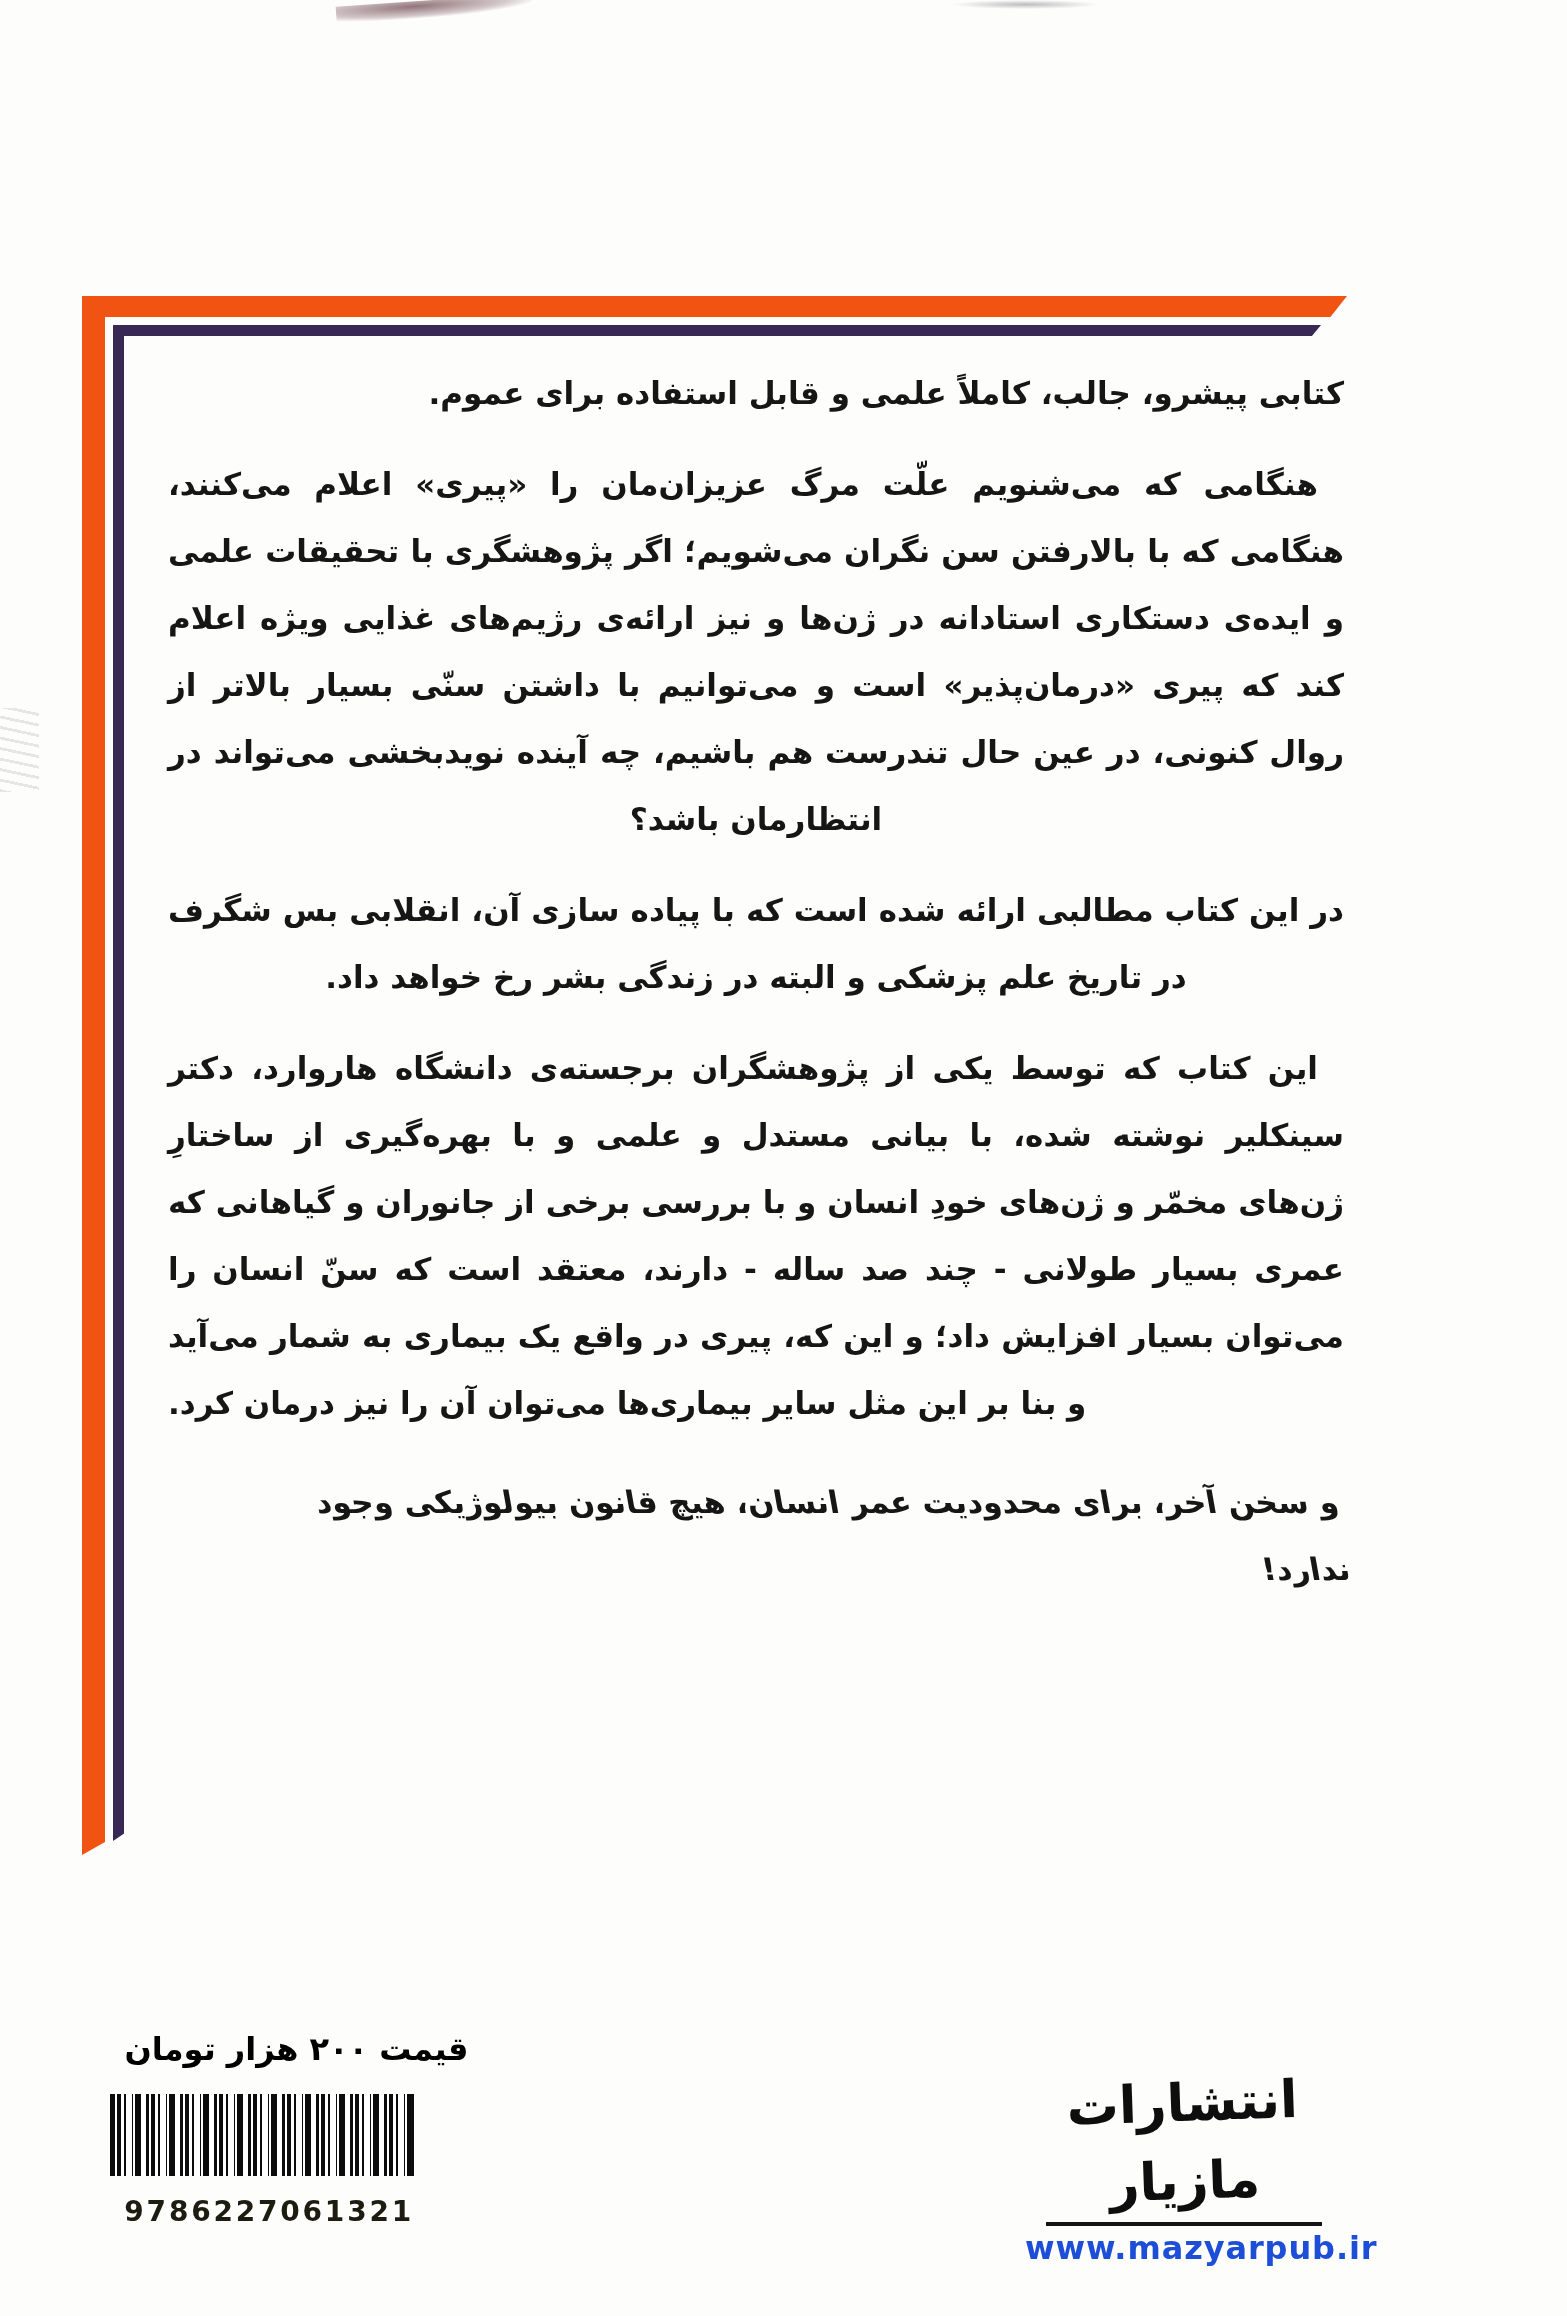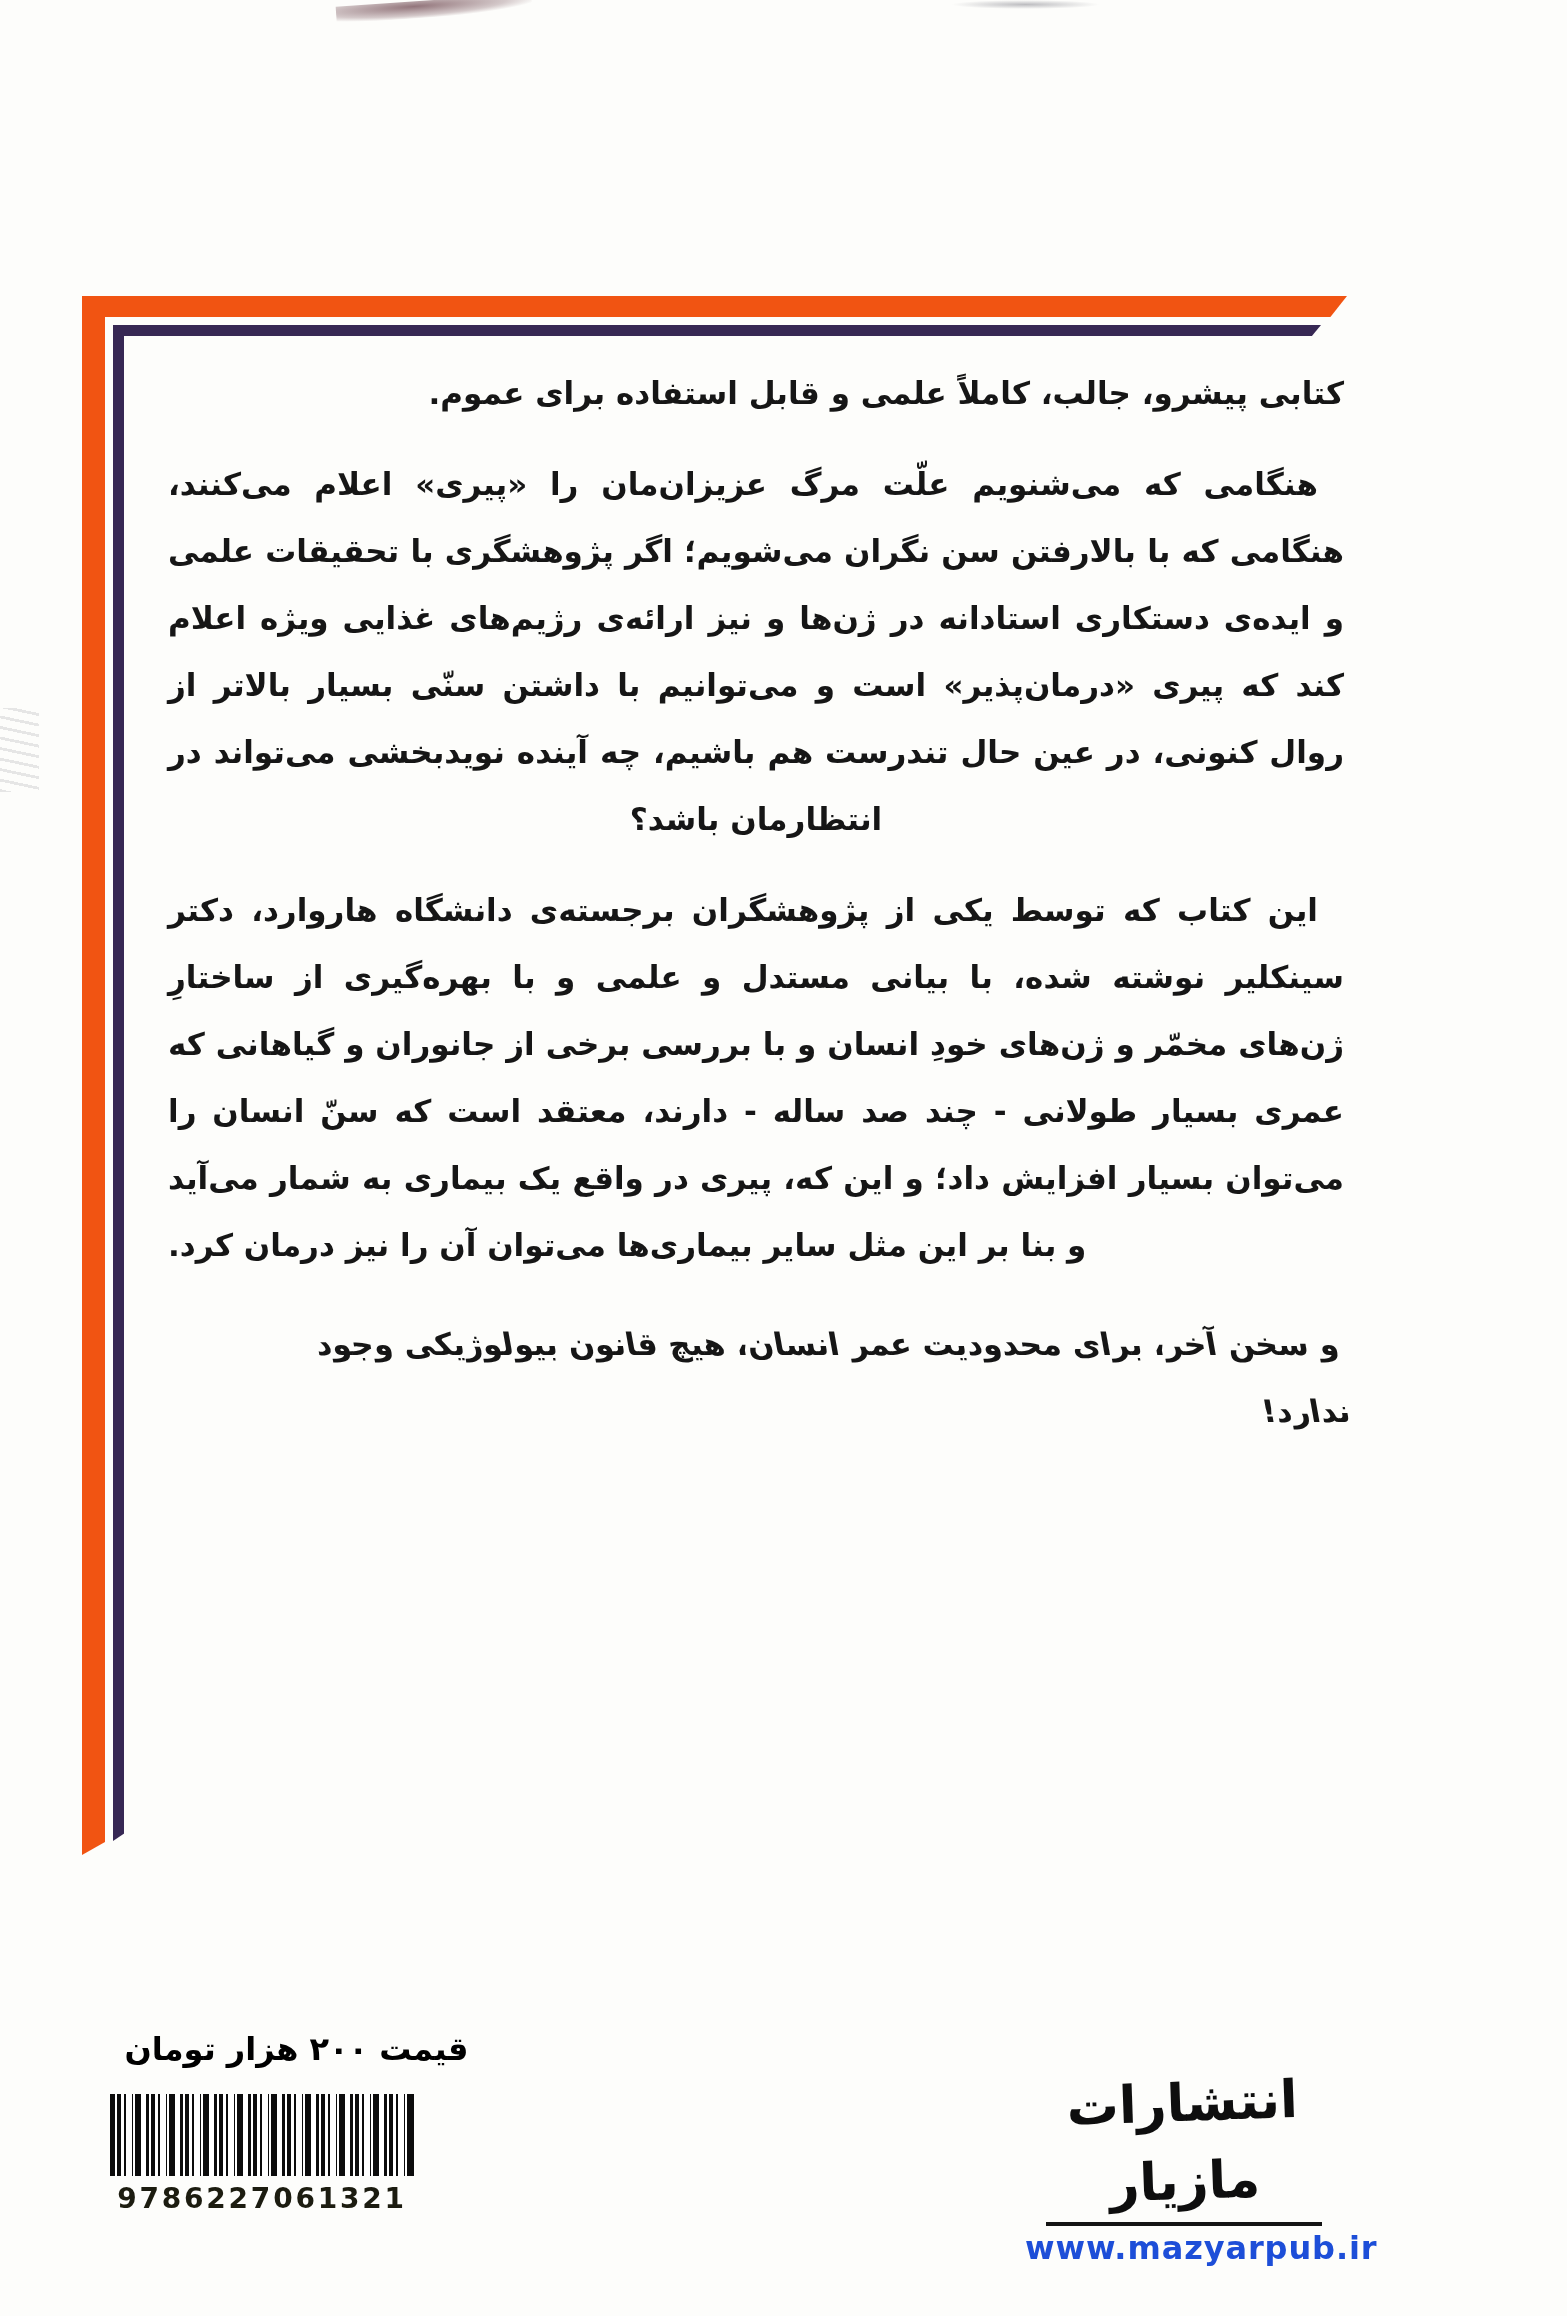--- a/index.html
+++ b/index.html
@@ -107,22 +107,22 @@
       repeating-linear-gradient(90deg,
         #0c0c0c 0 2.8px,  #fff 2.8px 4.7px,
         #0c0c0c 4.7px 9.3px, #fff 9.3px 12px,
         #0c0c0c 12px 14px, #fff 14px 19.6px,
         #0c0c0c 19.6px 21.4px, #fff 21.4px 23px,
         #0c0c0c 23px 29px, #fff 29px 34px);
     border-left:2.8px solid #0c0c0c;
     border-right:2.8px solid #0c0c0c;
   }
   .barcode .digits{
-    margin-top:6px;
-    text-align:center;
+    margin-top:19px;
+    text-align:right;
     font-family:"DejaVu Sans",sans-serif;
     font-size:28px;font-weight:bold;color:#1c1c10;
     letter-spacing:2.8px;
   }
 
   
   .publisher{
     position:absolute;
     left:1025px;top:2064px;width:317px;
     text-align:center;
@@ -154,20 +154,21 @@
 
 
   <div class="frame-orange-top"></div>
   <div class="frame-navy-top"></div>
   <div class="frame-orange-left"></div>
   <div class="frame-navy-left"></div>
 
   <div class="blurb">
     <p class="lead">کتابی پیشرو، جالب، کاملاً علمی و قابل استفاده برای عموم.</p>
     <p class="indent last-center">هنگامی که می‌شنویم علّت مرگ عزیزان‌مان را «پیری» اعلام می‌کنند، هنگامی که با بالارفتن سن نگران می‌شویم؛ اگر پژوهشگری با تحقیقات علمی و ایده‌ی دستکاری استادانه در ژن‌ها و نیز ارائه‌ی رژیم‌های غذایی ویژه اعلام کند که پیری «درمان‌پذیر» است و می‌توانیم با داشتن سنّی بسیار بالاتر از روال کنونی، در عین حال تندرست هم باشیم، چه آینده نویدبخشی می‌تواند در انتظارمان باشد؟</p>
+    <p class="last-center">در این کتاب مطالبی ارائه شده است که با پیاده سازی آن، انقلابی بس شگرف در تاریخ علم پزشکی و البته در زندگی بشر رخ خواهد داد.</p>
     <p class="indent last-left">این کتاب که توسط یکی از پژوهشگران برجسته‌ی دانشگاه هاروارد، دکتر سینکلیر نوشته شده، با بیانی مستدل و علمی و با بهره‌گیری از ساختارِ ژن‌های مخمّر و ژن‌های خودِ انسان و با بررسی برخی از جانوران و گیاهانی که عمری بسیار طولانی - چند صد ساله - دارند، معتقد است که سنّ انسان را می‌توان بسیار افزایش داد؛ و این که، پیری در واقع یک بیماری به شمار می‌آید و بنا بر این مثل سایر بیماری‌ها می‌توان آن را نیز درمان کرد.</p>
     <p class="finale">و سخن آخر، برای محدودیت عمر انسان، هیچ قانون بیولوژیکی وجود ندارد!</p>
   </div>
 
   <div class="price">قیمت ۲۰۰ هزار تومان</div>
 
   <div class="barcode">
     <div class="bars"></div>
     <div class="digits">9786227061321</div>
   </div>

